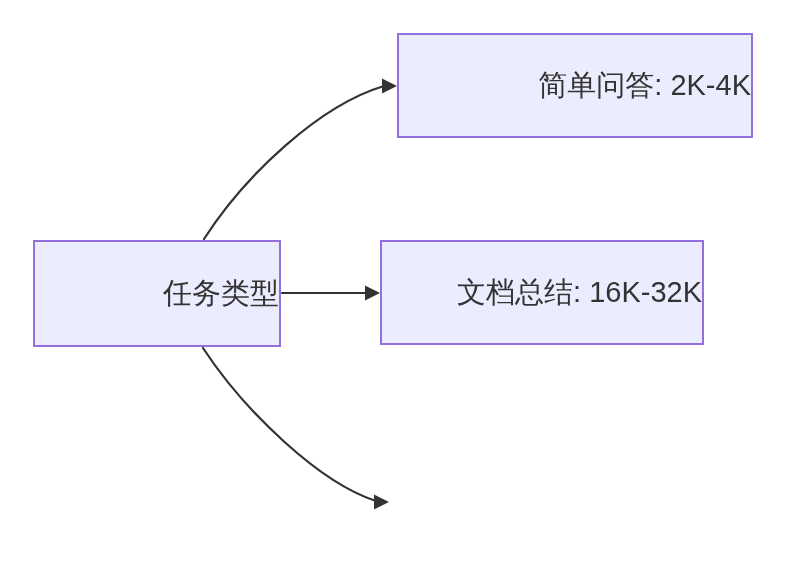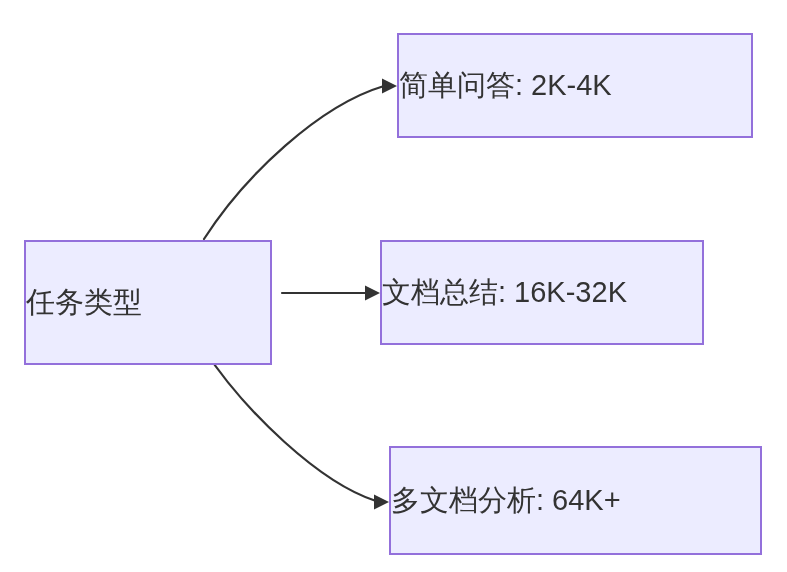--- a/index.html
+++ b/index.html
@@ -23,28 +23,28 @@
     height: 572px;
     pointer-events: none;
   }
   .node {
     position: absolute;
     box-sizing: border-box;
     background: #ECECFF;
     border: 2.5px solid #9370DB;
     display: flex;
     align-items: center;
-    justify-content: flex-start;
+    justify-content: flex-end;
     font-size: 29px;
     color: #333333;
     text-align: center;
     line-height: 1.2;
     white-space: nowrap;
   }
-  .node-root   { left: 24px;  top: 240px; width: 248px; height: 125px; }
+  .node-root   { left: 33px;  top: 240px; width: 248px; height: 107px; }
   .node-top    { left: 397px; top: 33px;  width: 356px; height: 105px; }
   .node-middle { left: 380px; top: 240px; width: 324px; height: 105px; }
   .node-bottom { left: 389px; top: 446px; width: 373px; height: 109px; }
 </style>
 </head>
 <body>
 
 <div class="canvas">
 
   <svg class="connectors" viewBox="0 0 787 572" xmlns="http://www.w3.org/2000/svg">
@@ -70,17 +70,14 @@
   </div>
 
   <div class="node node-top">
     <span>简单问答: 2K-4K</span>
   </div>
 
   <div class="node node-middle">
     <span>文档总结: 16K-32K</span>
   </div>
 
-  <div class="node node-bottom">
-    <span>多文档分析: 64K+</span>
-  </div>
 
 </div>
 
 </body></html>

